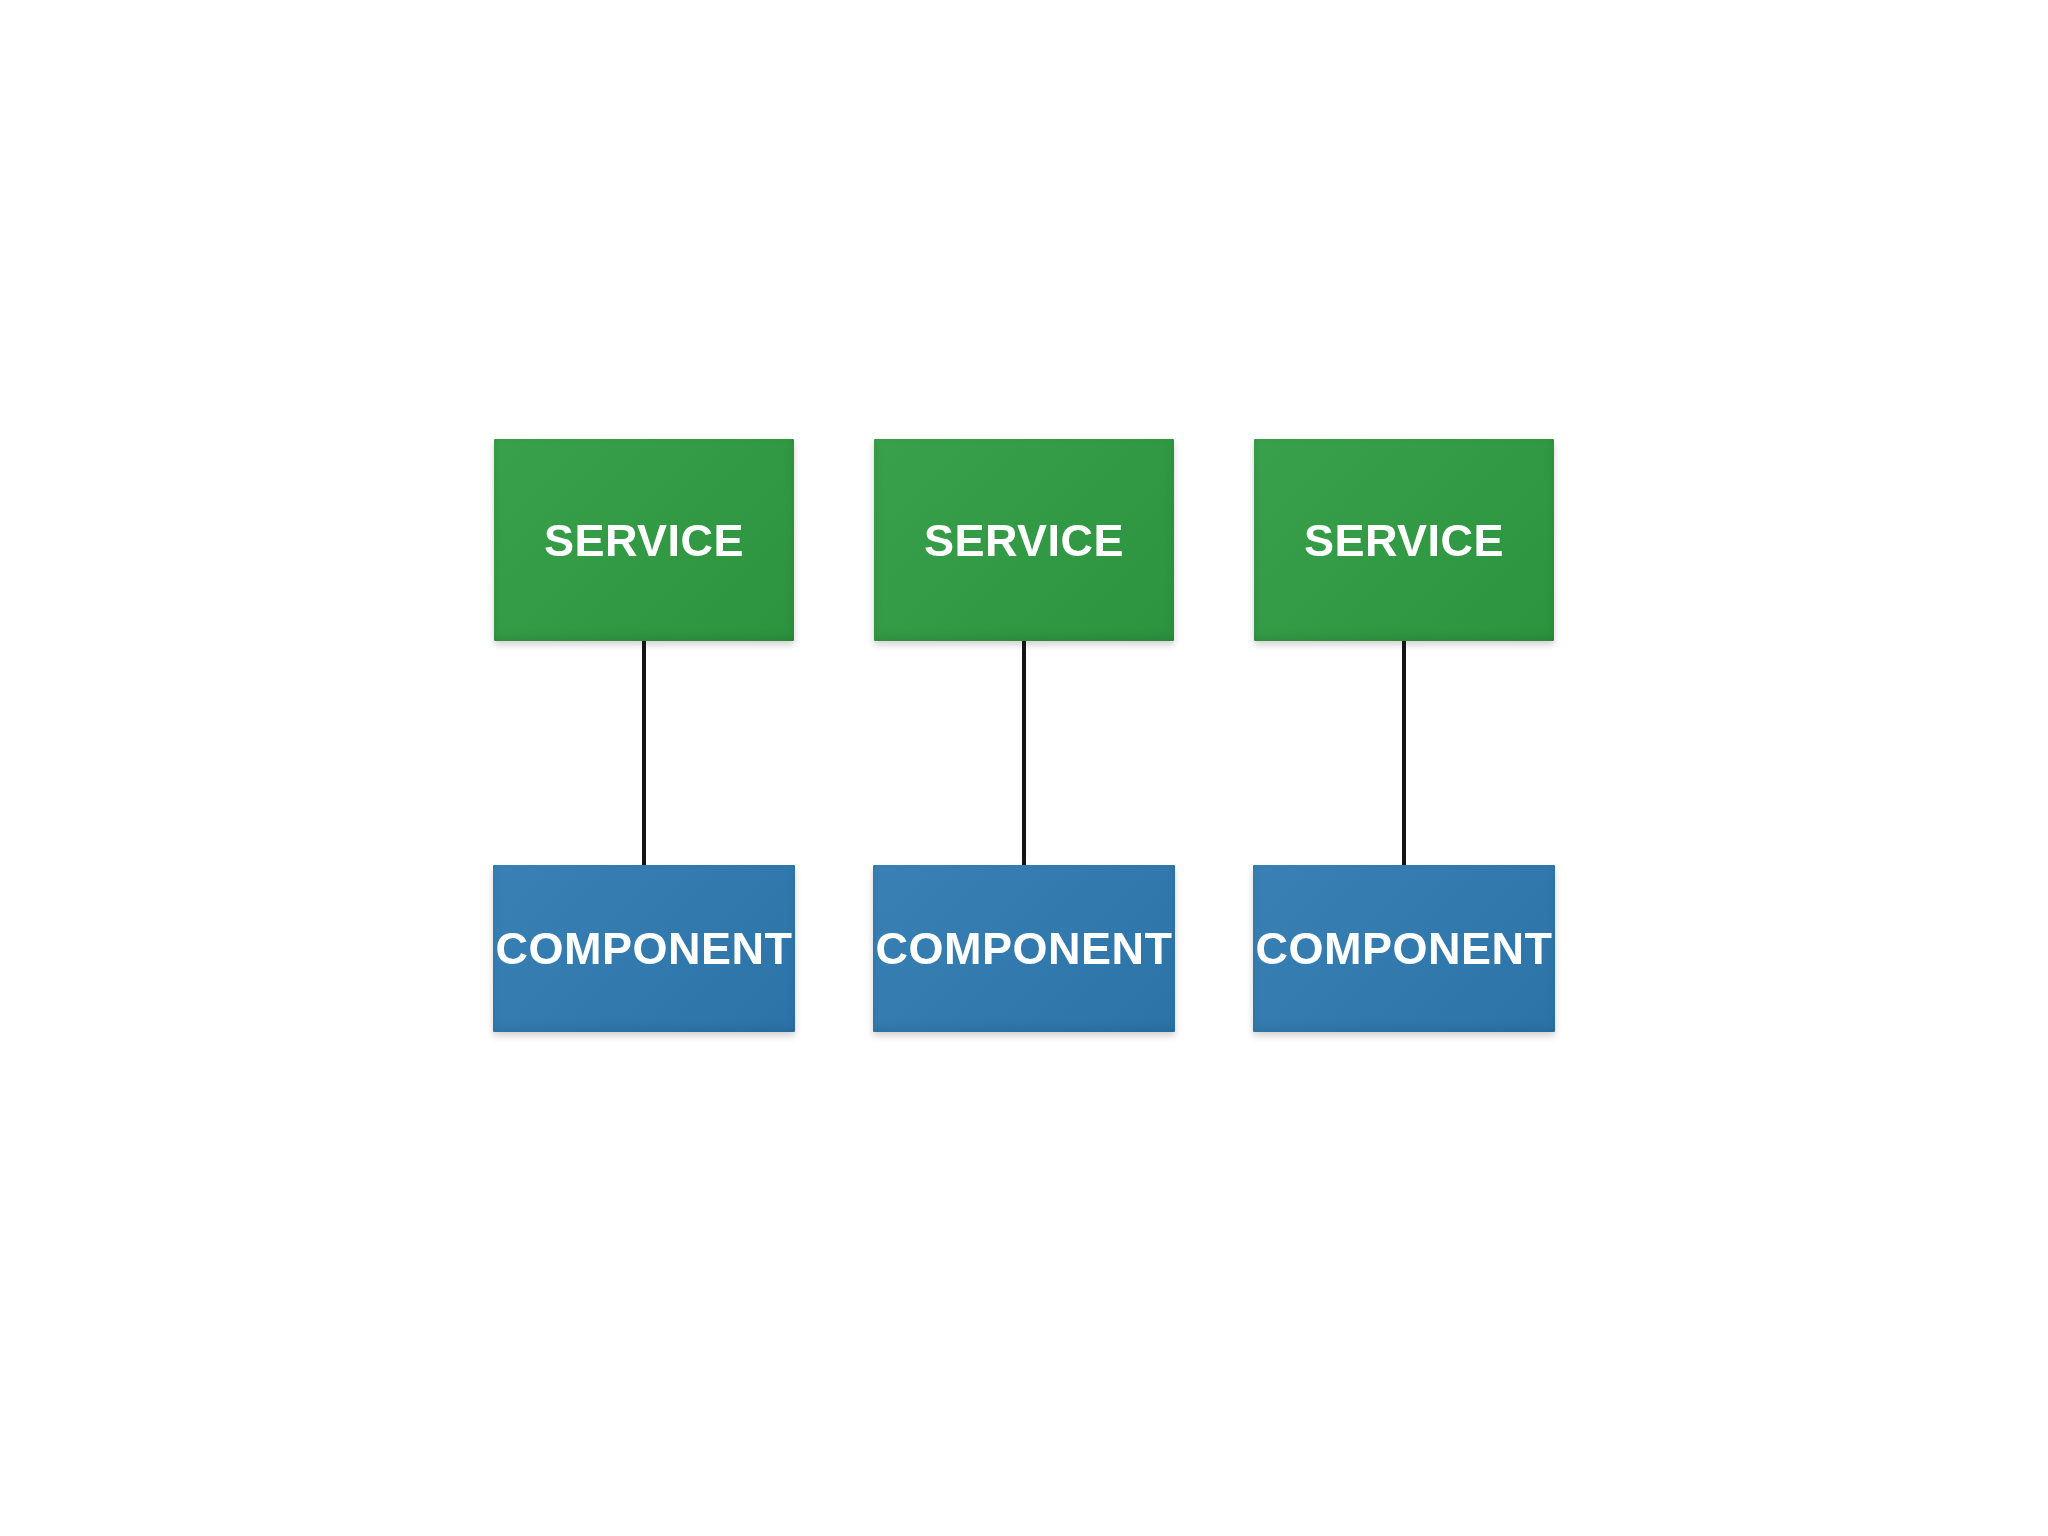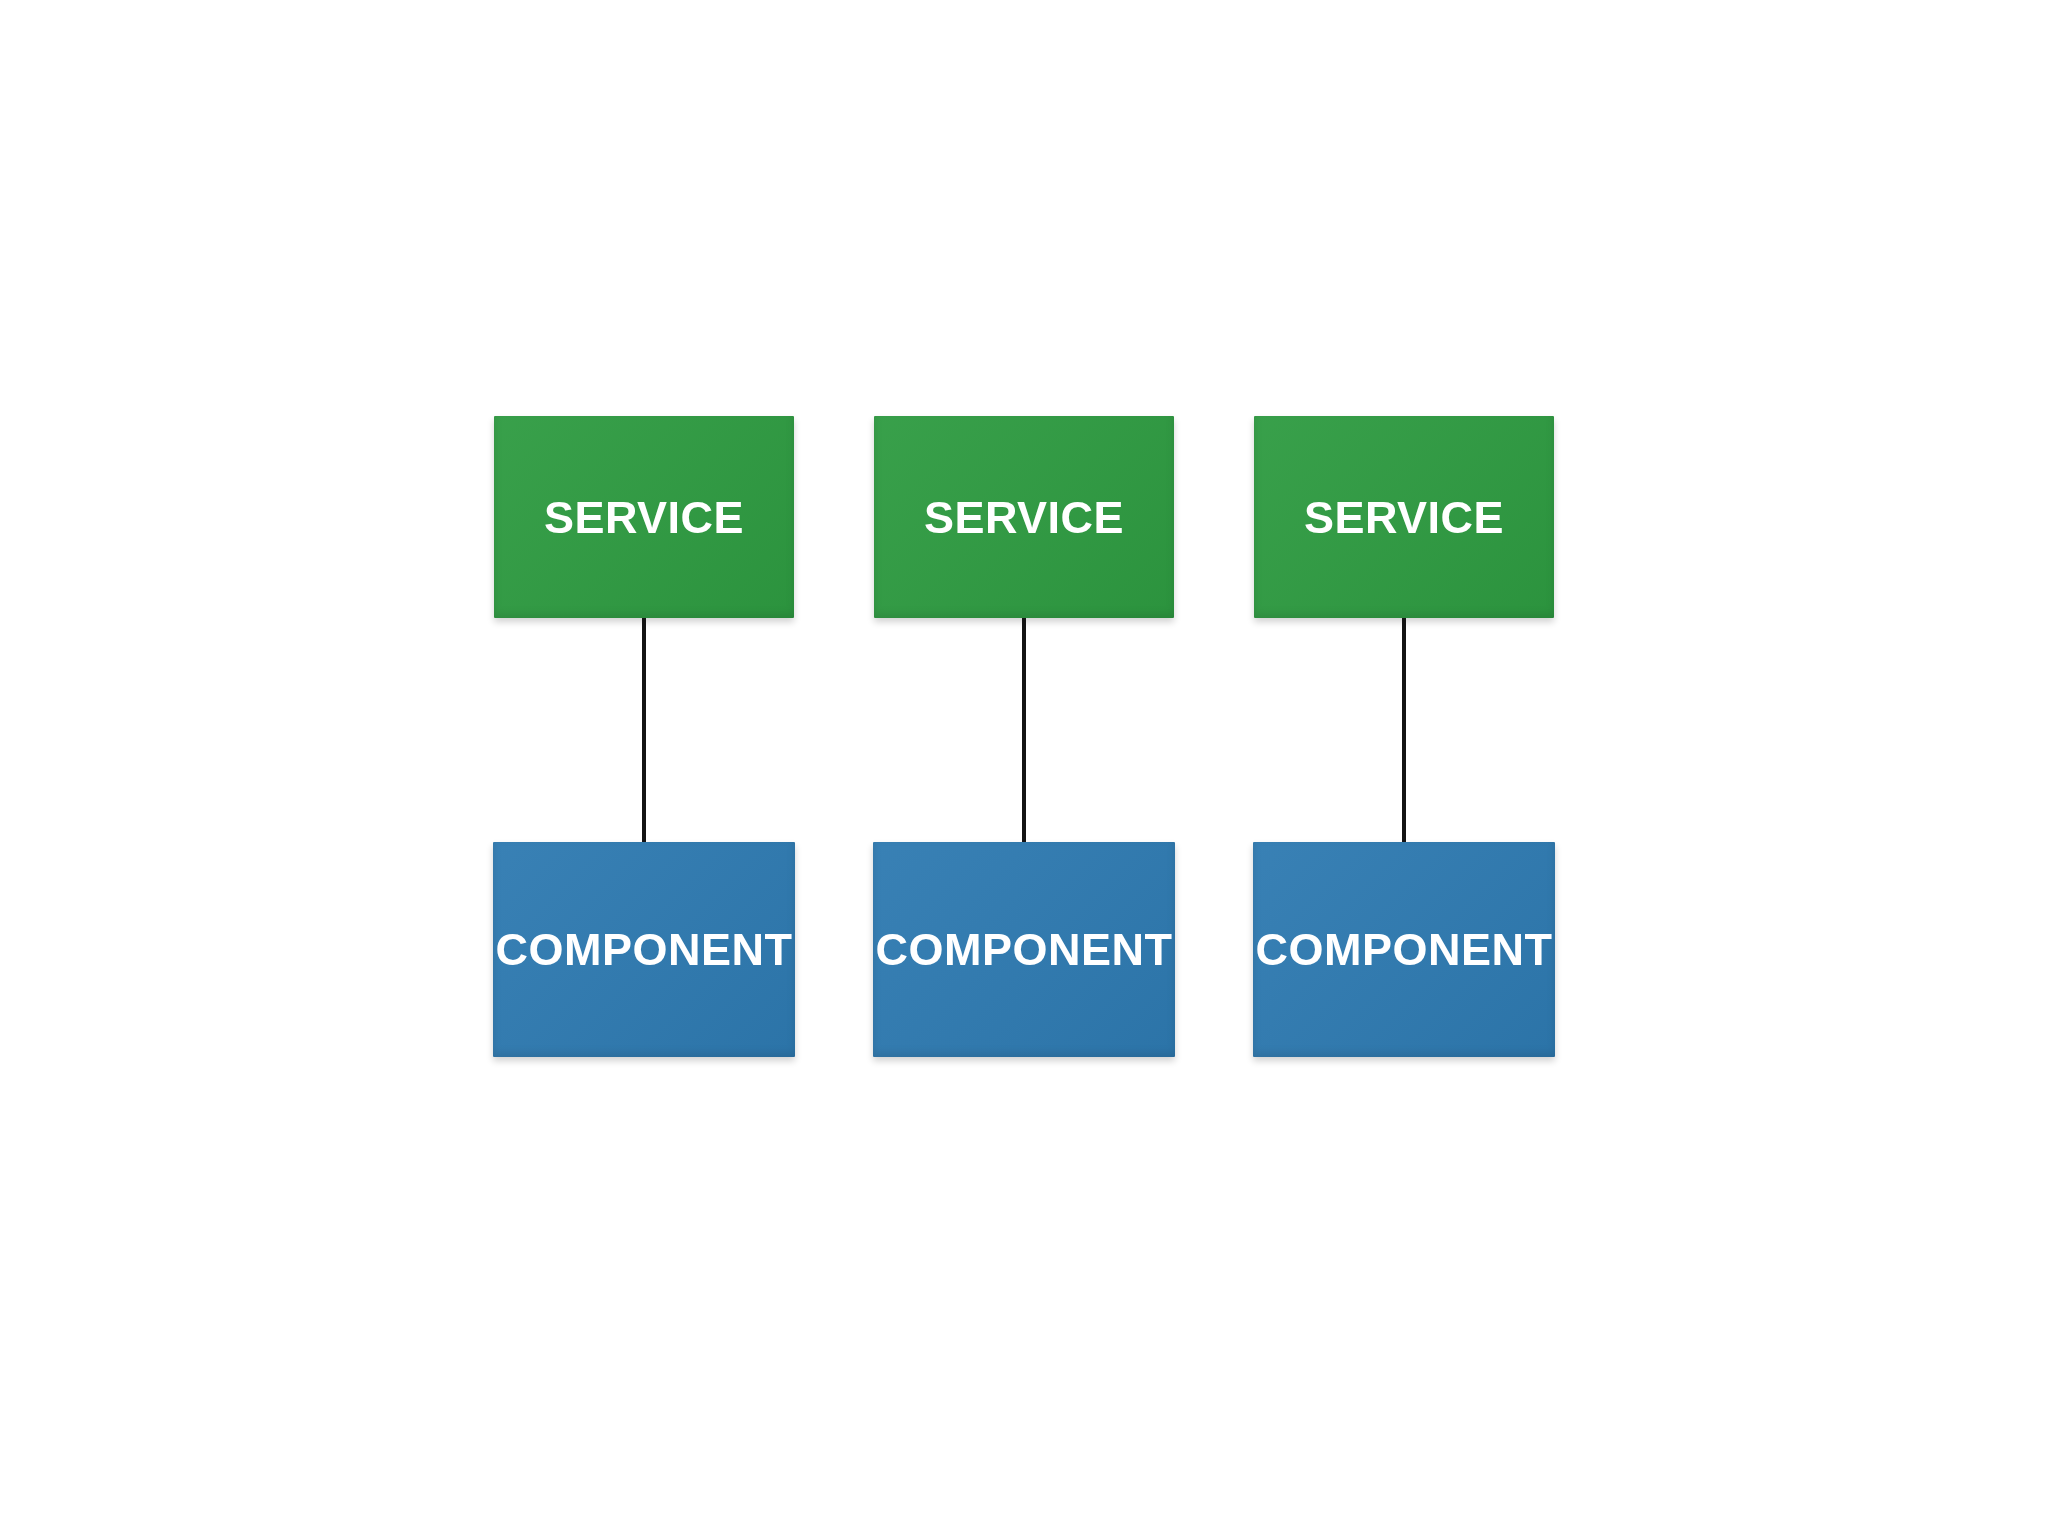--- a/index.html
+++ b/index.html
@@ -11,21 +11,21 @@
     position: relative;
     width: 2048px;
     height: 1536px;
     overflow: hidden;
     background: #ffffff;
     font-family: "Liberation Sans", "DejaVu Sans", sans-serif;
   }
   .diagram {
     position: absolute;
     left: 493px;
-    top: 416px;
+    top: 439px;
     display: flex;
     gap: 78px;
   }
   .column {
     display: flex;
     flex-direction: column;
     align-items: center;
     width: 302px;
   }
   .box {
@@ -37,21 +37,21 @@
     box-shadow: 0 4px 7px rgba(0,0,0,0.18), inset 0 -4px 8px rgba(0,0,0,0.10);
     background-image: linear-gradient(135deg, rgba(255,255,255,0.05) 0%, rgba(0,0,0,0.05) 100%);
     border-radius: 1px;
   }
   .box.service {
     width: 300px;
     height: 202px;
   }
   .box.component {
     width: 302px;
-    height: 215px;
+    height: 167px;
   }
   .box-label {
     color: #ffffff;
     font-weight: 700;
     font-size: 45px;
     letter-spacing: 0.5px;
     line-height: 1;
     white-space: nowrap;
   }
   .connector {

